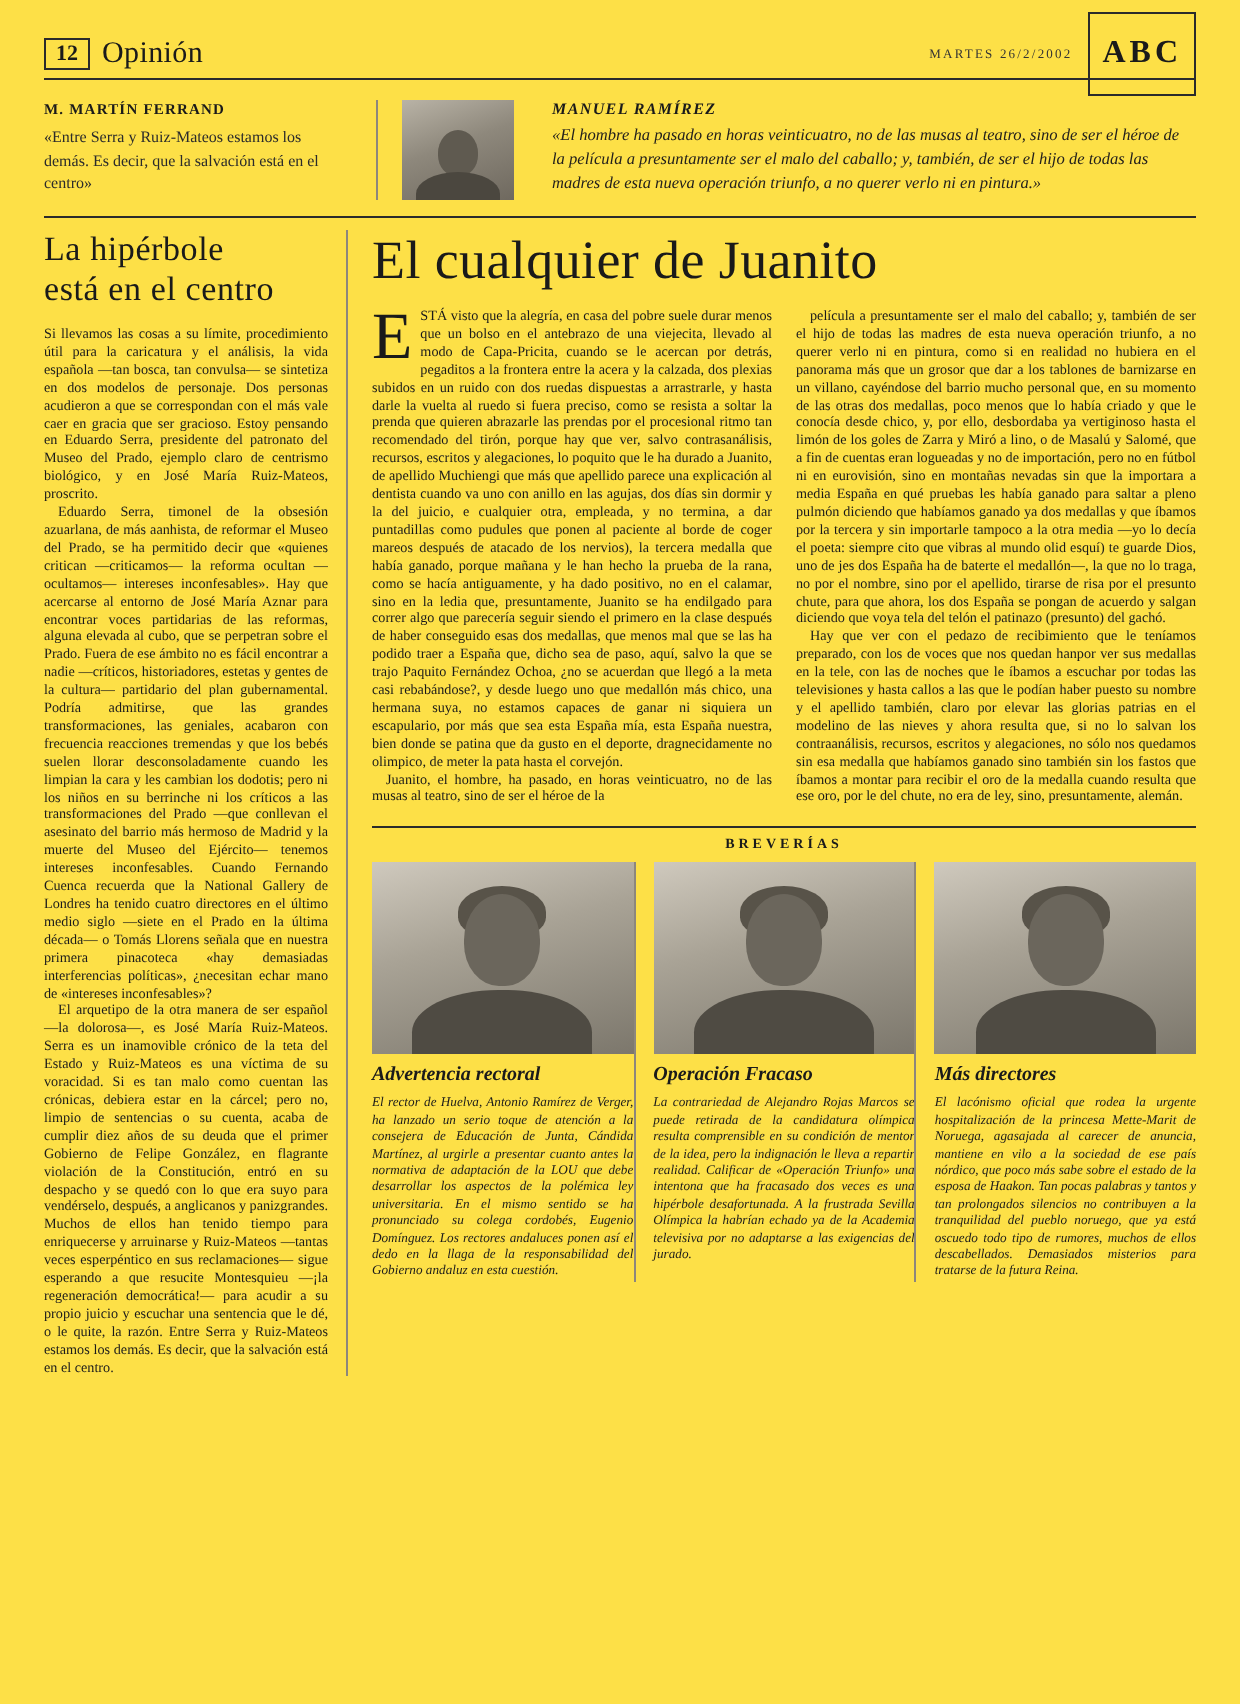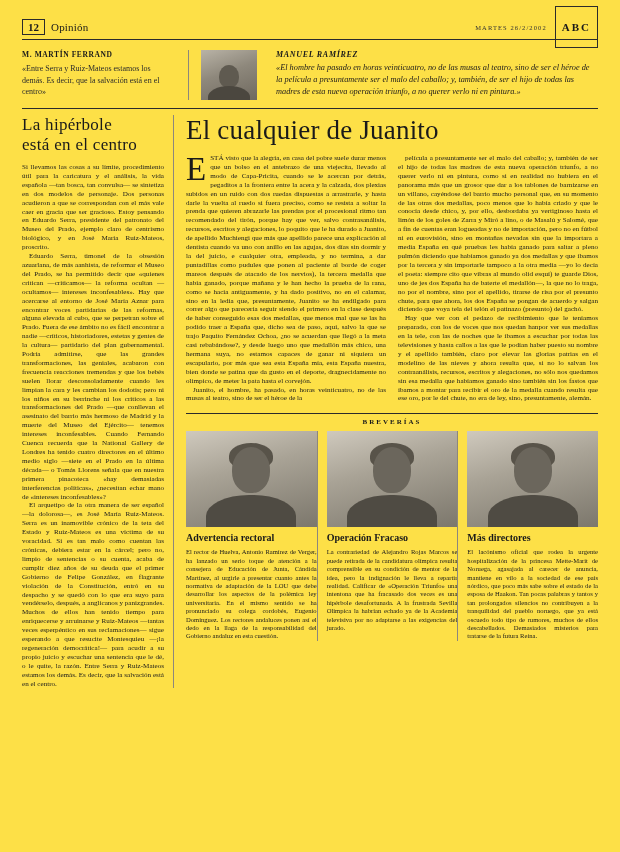--- a/index.html
+++ b/index.html
@@ -27,36 +27,36 @@
   }
   .folio{
     border:1px solid #2b2b2b;
     font-weight:bold;
     font-size:11px;
     padding:1px 5px 1px 5px;
     line-height:12px;
     margin-right:6px;
   }
   .section-name{
-    font-size:11px;
+    font-size:15px;
     letter-spacing:.2px;
   }
   .mh-right{
     margin-left:auto;
     display:flex;align-items:center;gap:8px;
   }
   .date{
     font-size:6.5px;
     letter-spacing:1.1px;
     color:#333;
   }
   .logo{
     border:1px solid #2b2b2b;
     font-weight:bold;
-    font-size:11px;
+    font-size:16px;
     letter-spacing:2px;
     padding:14px 6px;
     line-height:12px;
   }
   
   .topband{
     display:flex;
     gap:14px;
     margin-bottom:8px;
   }
@@ -185,20 +185,21 @@
   .brev-title{
     text-align:center;
     font-size:7px;
     font-weight:bold;
     letter-spacing:2px;
     margin-bottom:5px;
   }
   .brev-grid{
     display:flex;
     gap:0;
+    font-style:italic;
   }
   .brev-item{flex:1;}
   .brev-photo{
     width:100%;height:96px;
     background:linear-gradient(165deg,#cfc9bd 0%, #a9a396 40%, #7c776c 100%);
     position:relative;overflow:hidden;
     margin-bottom:5px;
   }
   .bp-head{
     position:absolute;left:50%;top:16%;

